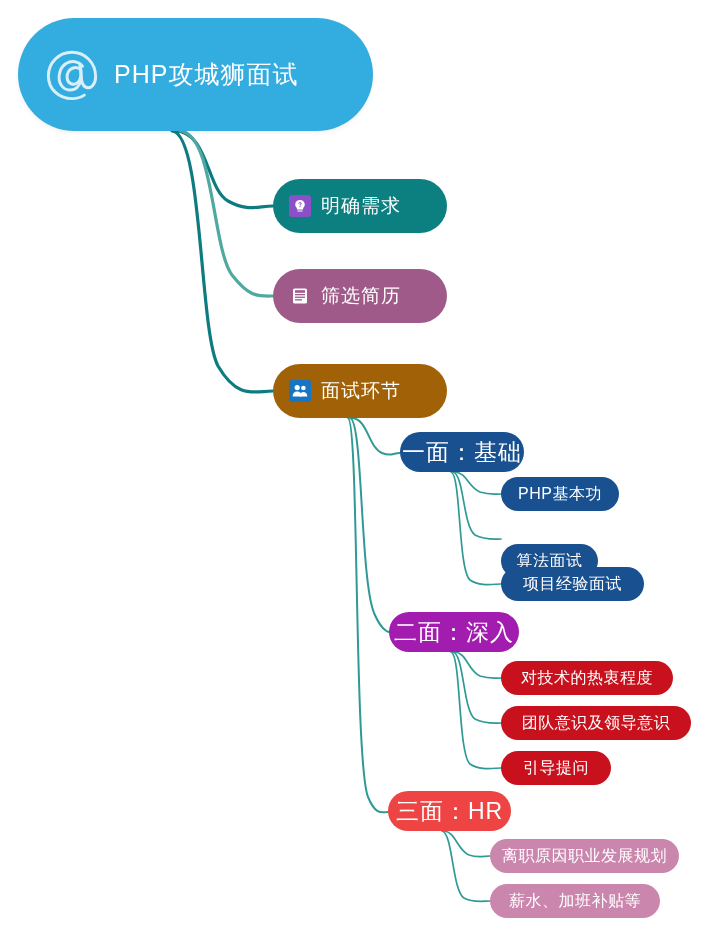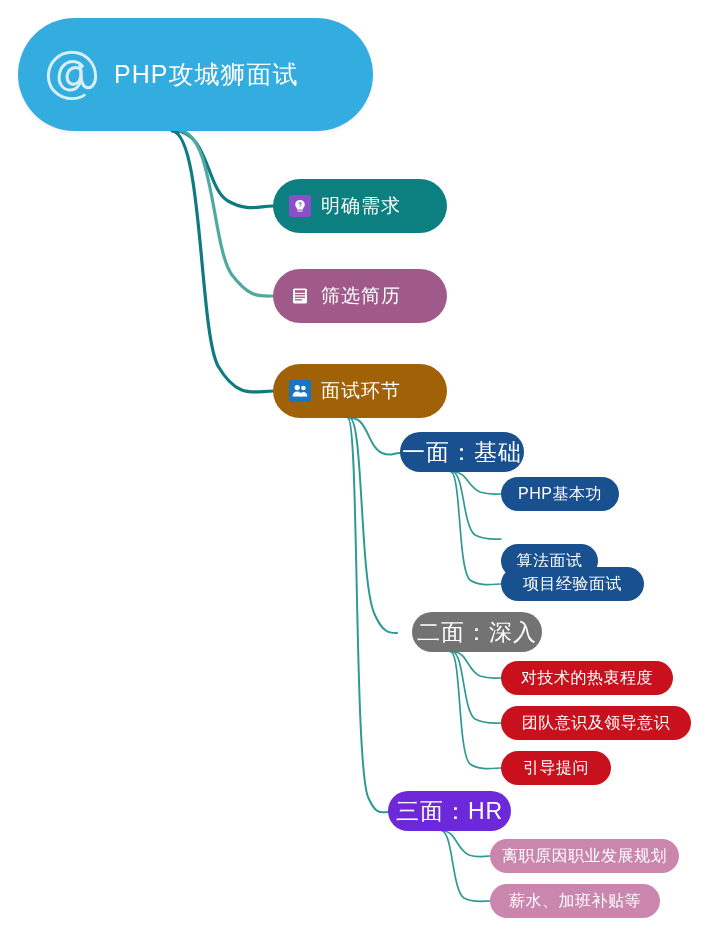--- a/index.html
+++ b/index.html
@@ -88,22 +88,22 @@
 
   
   .node-l2 {
     height: 40px;
     padding: 0 18px;
     font-size: 17px;
     justify-content: center;
   }
   .node-l2 .node-label { font-size: 23px; letter-spacing: 1px; }
   .n-round1 { left: 400px; top: 432px; width: 124px; background: #19508f; }
-  .n-round2 { left: 412px; top: 612px; width: 130px; background: #737373; }
-  .n-round3 { left: 388px; top: 791px; width: 123px; background: #6d28d9; }
+  .n-round2 { left: 389px; top: 612px; width: 130px; background: #a21caf; }
+  .n-round3 { left: 388px; top: 791px; width: 123px; background: #ef4444; }
 
   
   .node-l3 {
     height: 34px;
     padding: 16px 16px;
     font-size: 16px;
     justify-content: center;
   }
   .node-l3 .node-label { font-size: 16px; letter-spacing: 0.5px; }
   .blue3 { background: #19508f; }

